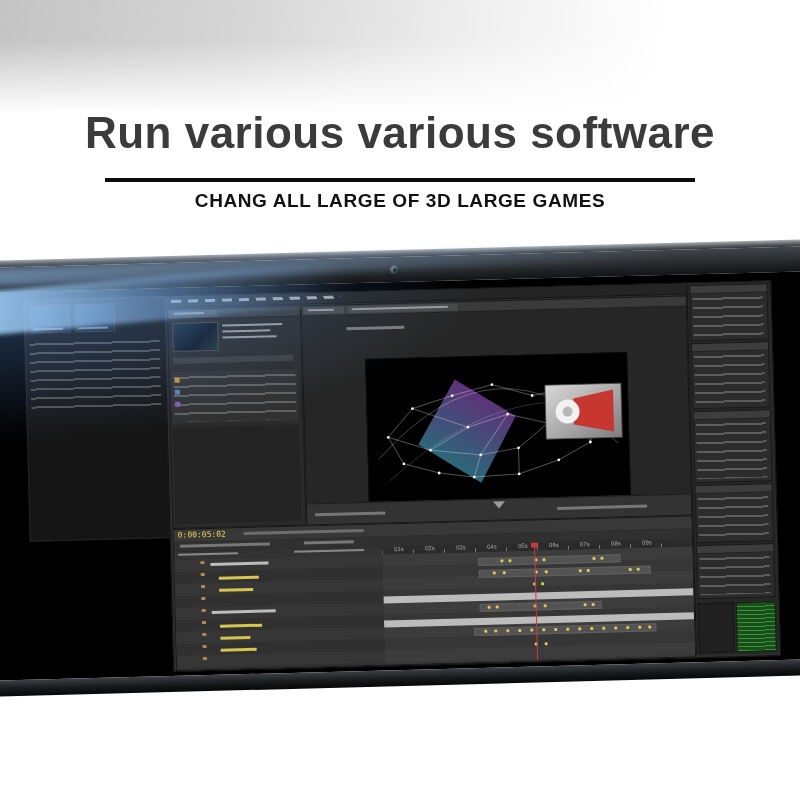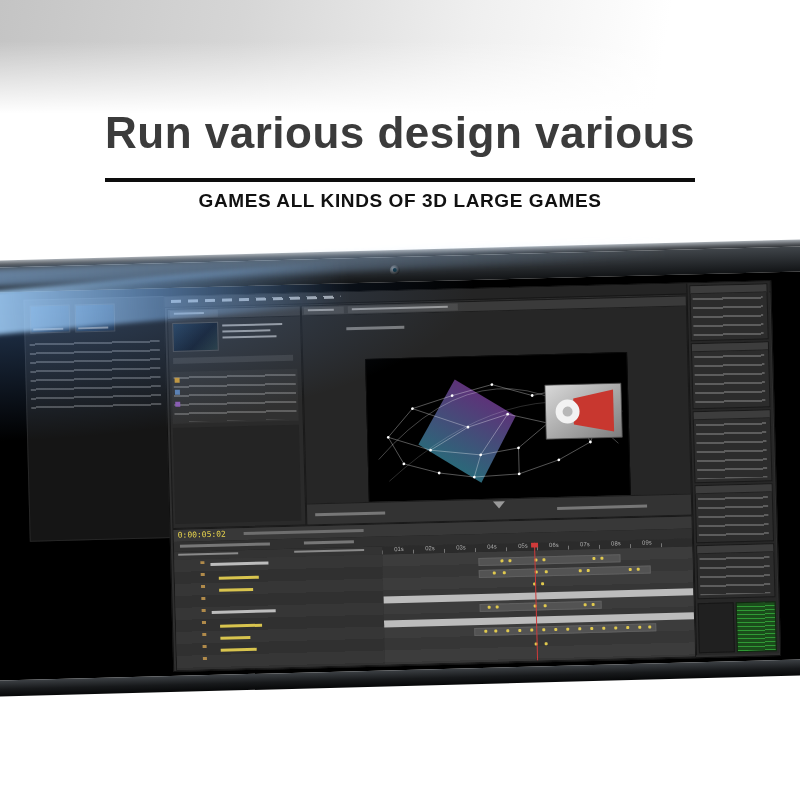--- a/index.html
+++ b/index.html
@@ -104,23 +104,23 @@
   .playhead{position:absolute;top:0;width:1px;height:118px;background:#d03a3a;z-index:4;}
   .playhead-grab{position:absolute;top:0;width:7px;height:5px;margin-left:-3px;background:#d03a3a;z-index:4;}
 </style>
 </head>
 <body>
 
 <div class="page">
 
   <div class="hero">
     <div class="hero-gradient"></div>
-    <h1 class="headline">Run various design various</h1>
+    <h1 class="headline">Run various various software</h1>
     <div class="divider"></div>
-    <h2 class="subheadline">GAMES ALL KINDS OF 3D LARGE GAMES</h2>
+    <h2 class="subheadline">CHANG ALL LARGE OF 3D LARGE GAMES</h2>
   </div>
 
   <div class="laptop">
     <div class="laptop-inner">
       <div class="lid-edge"></div>
       <div class="bezel">
         <div class="webcam"></div>
       </div>
 
       <div class="screen">

